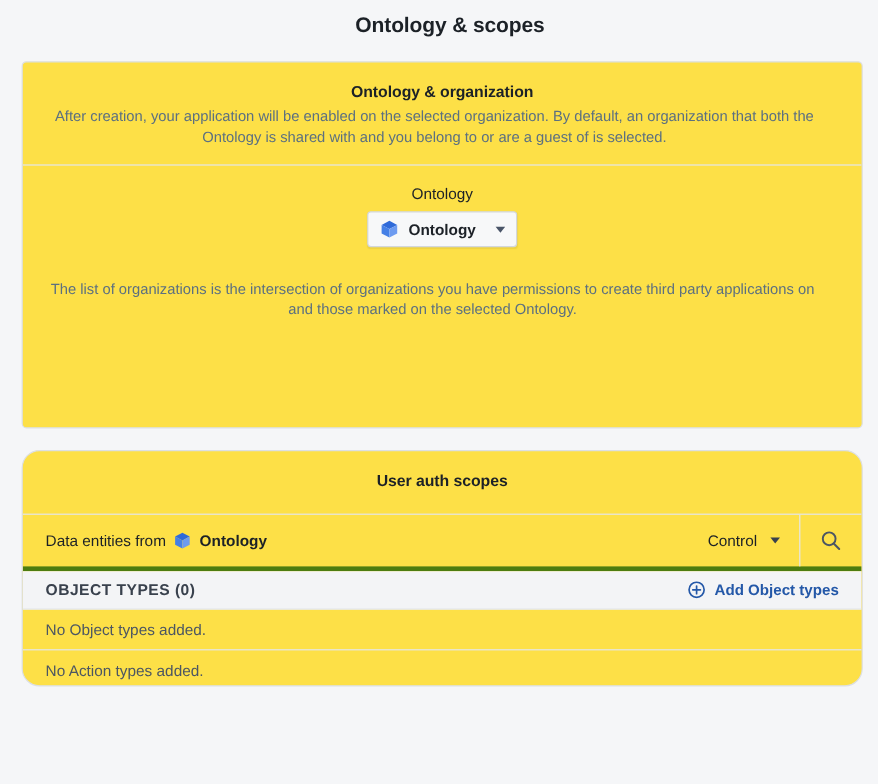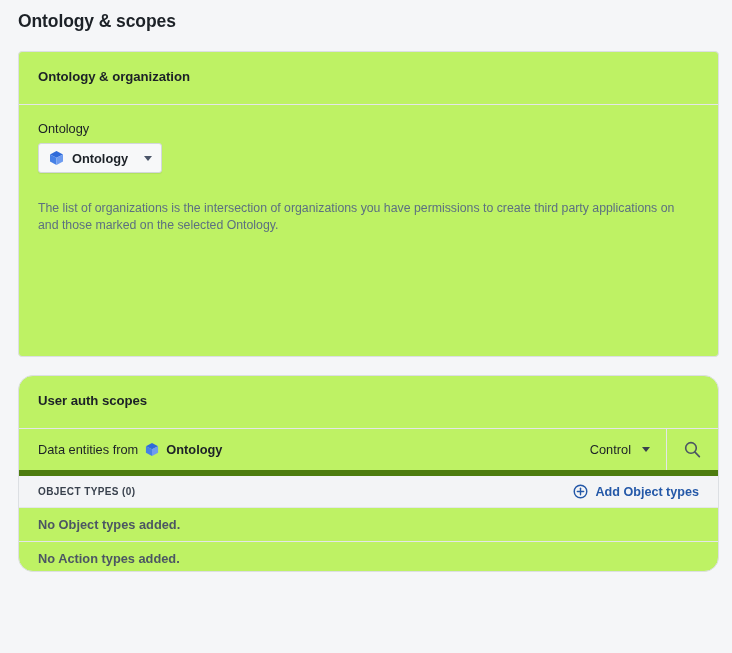--- a/index.html
+++ b/index.html
@@ -4,35 +4,35 @@
 <style>
   * { box-sizing: border-box; }
   html, body {
     margin: 0; padding: 0;
     width: 732px; height: 653px;
     background: #f5f6f8;
     font-family: "Liberation Sans", sans-serif;
     color: #1c2127;
     overflow: hidden;
   }
-  .page { width: 732px; height: 580px; position: relative; }
+  .page { width: 732px; height: 580px; position: relative; text-align: center; }
 
   .page-title {
     font-size: 17.5px;
     font-weight: bold;
     color: #1c2127;
     padding: 11px 0 0 18px;
     letter-spacing: -0.1px;
   }
 
   .card {
     position: absolute;
     left: 18px;
     right: 13px;
-    background: #bef264;
+    background: #fde047;
     border: 1px solid #dcdfe3;
     border-radius: 4px;
     overflow: hidden;
   }
   #card-ontology { top: 51px; height: 306px; }
   #card-scopes  { top: 375px; bottom: 8px; border-radius: 15px; }
 
   .card-head {
     padding: 17px 19px 15px 19px;
     border-bottom: 1px solid #e4e6e9;
@@ -108,21 +108,21 @@
     line-height: 16.5px;
     color: #5c7080;
     margin-top: 27px;
     max-width: 645px;
   }
 
   
   .entities-bar {
     display: flex;
     align-items: stretch;
-    border-bottom: 6px solid #4d7c0f;
+    border-bottom: 4px solid #4d7c0f;
     height: 47px;
   }
   .entities-left {
     display: flex;
     align-items: center;
     flex: 1;
     padding-left: 19px;
     font-size: 12.8px;
     color: #1c2127;
   }
@@ -151,21 +151,21 @@
   .section-head {
     display: flex;
     align-items: center;
     justify-content: space-between;
     background: #f3f4f6;
     border-bottom: 1px solid #e4e6e9;
     height: 32px;
     padding: 0 19px 0 19px;
   }
   .section-head .sh-title {
-    font-size: 10px;
+    font-size: 13px;
     font-weight: bold;
     letter-spacing: 0.4px;
     color: #39414d;
   }
   .add-link {
     display: flex;
     align-items: center;
     gap: 7px;
     color: #2458a8;
     font-size: 12.6px;
@@ -173,36 +173,36 @@
     font-weight: bold;
   }
   .empty-row {
     height: 34px;
     display: flex;
     align-items: center;
     padding: 0 19px;
     font-size: 12.8px;
     color: #4c5663;
     border-bottom: 1px solid #e4e6e9;
-    font-weight: bold;
   }
   .empty-row.last { border-bottom: 1px solid #ec4899; }
   svg { display: block; }
 </style>
 </head>
 <body>
 
 <div class="page">
 
   <div class="page-title">Ontology &amp; scopes</div>
 
   <div class="card" id="card-ontology">
 
     <div class="card-head">
       <h2>Ontology &amp; organization</h2>
+      <p>After creation, your application will be enabled on the selected organization. By default, an organization that both the Ontology is shared with and you belong to or are a guest of is selected.</p>
     </div>
 
     <div class="card-body">
 
       <div class="field-block">
         <div class="field-label">Ontology</div>
         <div class="select-btn" id="ontology-select">
           <span>
             <svg width="15" height="16" viewBox="0 0 15 16" aria-hidden="true">
               <polygon points="7.5,1 14,4.4 7.5,7.8 1,4.4" fill="#2f6ad9"></polygon>

